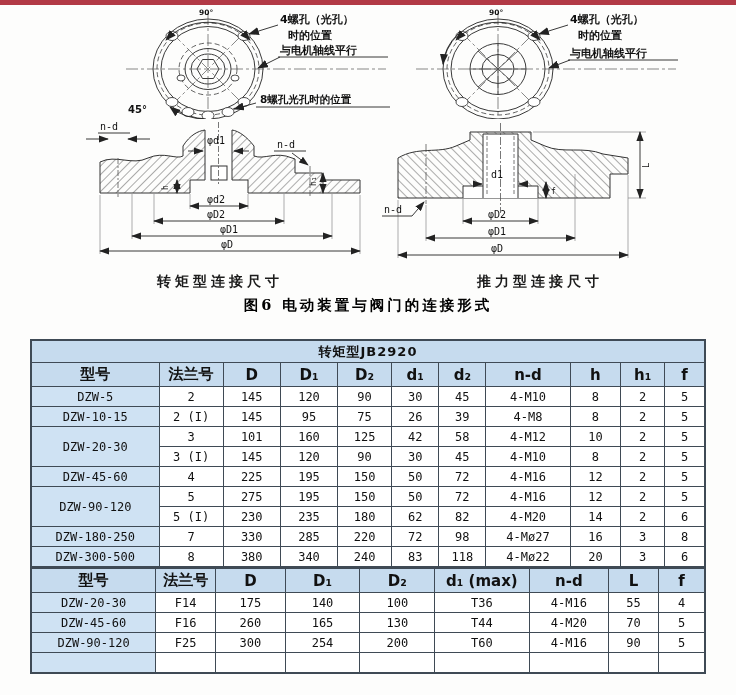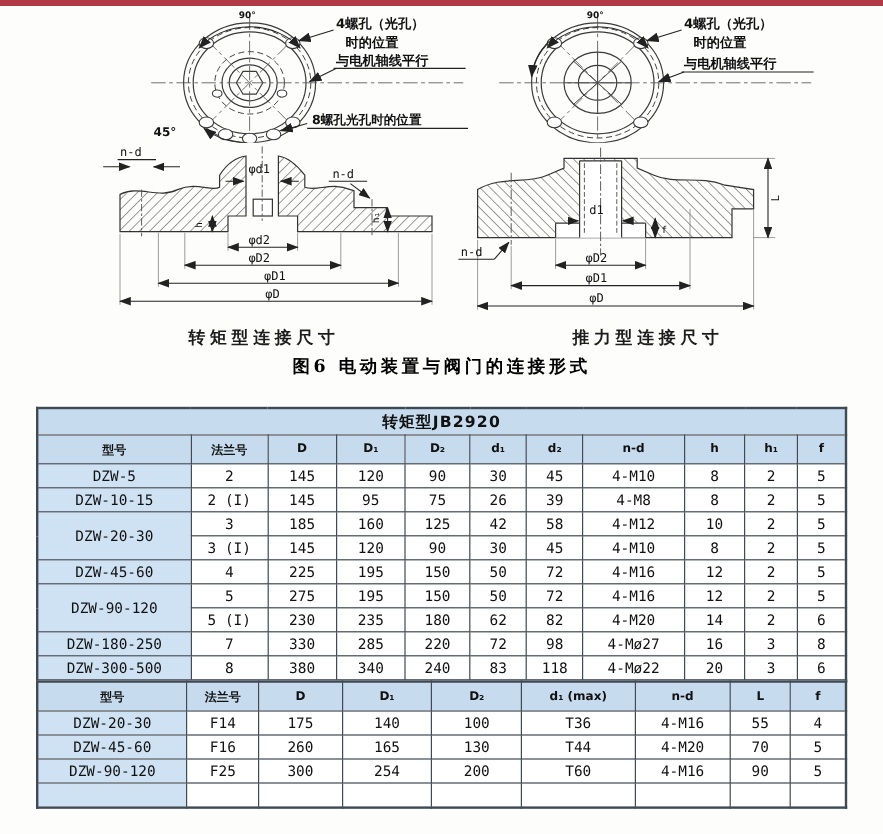--- a/index.html
+++ b/index.html
@@ -12,21 +12,21 @@
            text-align:center;color:#1c1c1c;font-family:"DejaVu Serif",serif;}
   .fig-caption{position:absolute;left:0;top:296px;width:736px;text-align:center;
            font-weight:bold;font-size:14.5px;letter-spacing:3px;
            font-family:"DejaVu Serif",serif;}
   table.dim{position:absolute;left:30px;width:676px;border-collapse:collapse;
            table-layout:fixed;border:2px solid #3f4a55;background:#fff;}
   table.dim td,table.dim th{border:1px solid #3f4a55;text-align:center;
            padding:1px 0;overflow:hidden;white-space:nowrap;}
   table.dim td.tt{height:19px;font-weight:bold;font-size:13px;background:#c6dbee;
            font-family:"DejaVu Sans",sans-serif;letter-spacing:1px;}
-  table.dim th{height:21px;font-weight:bold;font-size:10px;background:#c6dbee;}
+  table.dim th{height:21px;font-weight:bold;font-size:15px;background:#c6dbee;}
   table.dim td{height:17px;font-size:12px;font-family:"DejaVu Sans Mono",monospace;}
   table.dim td.tm{background:#cfe2f3;}
   #table-torque{top:315px;margin-top:24px;}
   #table-thrust{top:567px;}
   text{font-family:"DejaVu Sans Mono",monospace;}
   .cjk{font-family:"DejaVu Sans",sans-serif;font-weight:bold;}
 </style>
 </head>
 <body>
 
@@ -307,21 +307,21 @@
           <td>26</td>
           <td>39</td>
           <td>4-M8</td>
           <td>8</td>
           <td>2</td>
           <td>5</td>
         </tr>
         <tr>
           <td rowspan="2" class="tm">DZW-20-30</td>
           <td>3</td>
-          <td>185</td>
+          <td>101</td>
           <td>160</td>
           <td>125</td>
           <td>42</td>
           <td>58</td>
           <td>4-M12</td>
           <td>10</td>
           <td>2</td>
           <td>5</td>
         </tr>
         <tr>

